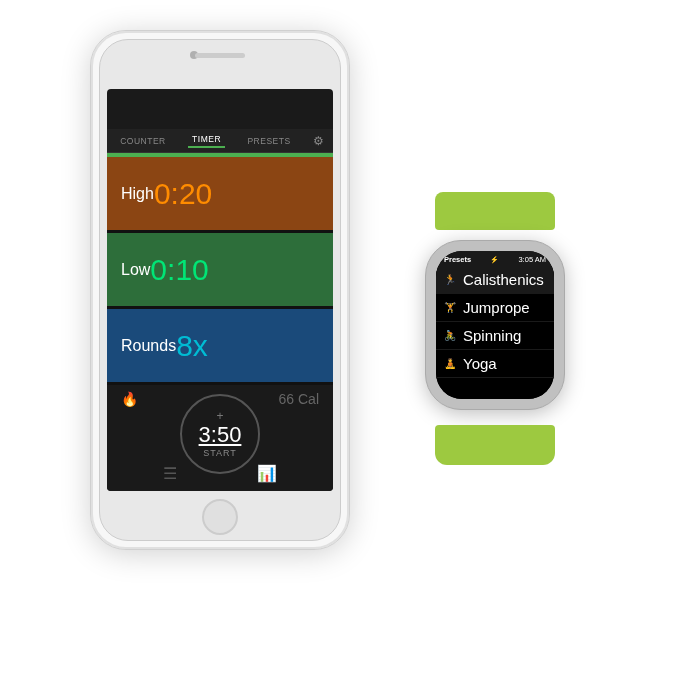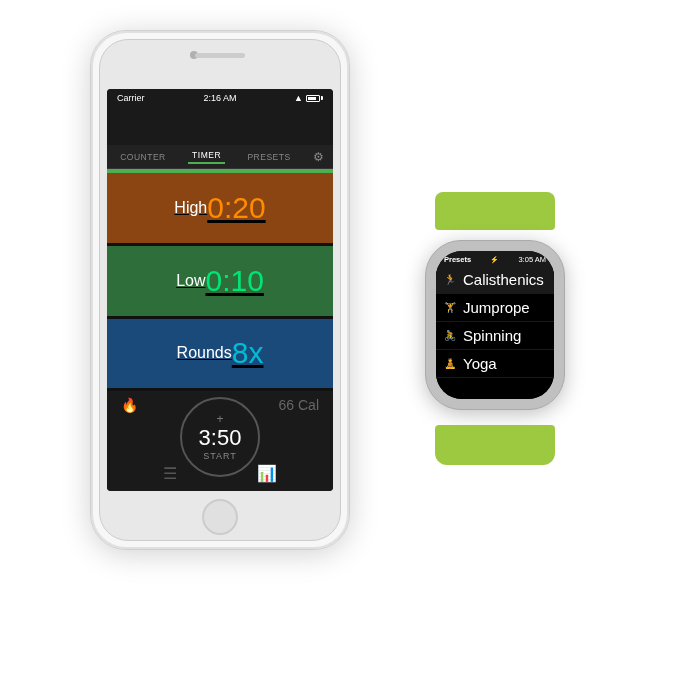--- a/index.html
+++ b/index.html
@@ -158,24 +158,23 @@
     .green-bar {
       height: 4px;
       background: #4CAF50;
       flex-shrink: 0;
     }
 
     
     .timer-row {
       display: flex;
       align-items: center;
-      justify-content: center;
+      justify-content: flex-start;
       padding: 12px 14px;
       flex: 1;
-      text-decoration: underline;
     }
 
     .timer-row.high { background: #8B4513; }
     .timer-row.low { background: #2d6e3a; }
     .timer-row.rounds { background: #1a4a7a; }
 
     .timer-label {
       font-size: 16px;
       color: #fff;
       font-weight: 300;
@@ -241,20 +240,21 @@
       color: #777;
       line-height: 1;
       margin-bottom: 2px;
     }
 
     .start-time {
       font-size: 22px;
       color: #fff;
       font-weight: 300;
       line-height: 1;
+      text-decoration: underline;
     }
 
     .start-label {
       font-size: 9px;
       color: #888;
       letter-spacing: 1px;
       margin-top: 2px;
     }
 
     .bottom-nav-icons {
@@ -414,33 +414,20 @@
 
 <div class="scene">
 
   <div class="iphone">
     <div class="iphone-inner"></div>
     <div class="iphone-camera"></div>
     <div class="iphone-speaker"></div>
 
     <div class="iphone-screen">
 
-      <div class="status-bar">
-        <span style="font-size:9px;color:#fff;">Carrier</span>
-        <span class="status-bar-time">2:16 AM</span>
-        <div class="status-right">
-          <span class="wifi-icon">▲</span>
-          <div class="battery-icon">
-            <div class="battery-body">
-                <div class="battery-fill"></div>
-              </div>
-            <div class="battery-cap"></div>
-          </div>
-        </div>
-      </div>
 
       <div class="nav-tabs">
         <span class="nav-tab">COUNTER</span>
         <span class="nav-tab active">TIMER</span>
         <span class="nav-tab">PRESETS</span>
         <span class="nav-gear">⚙</span>
       </div>
 
       <div class="green-bar"></div>
 

